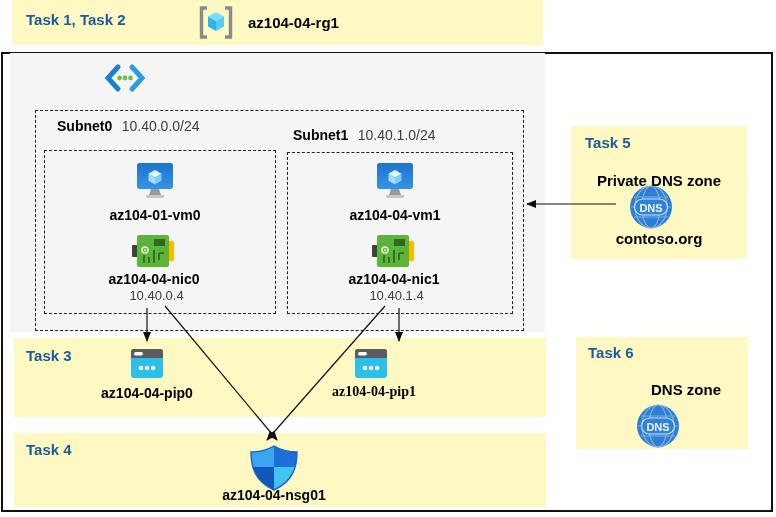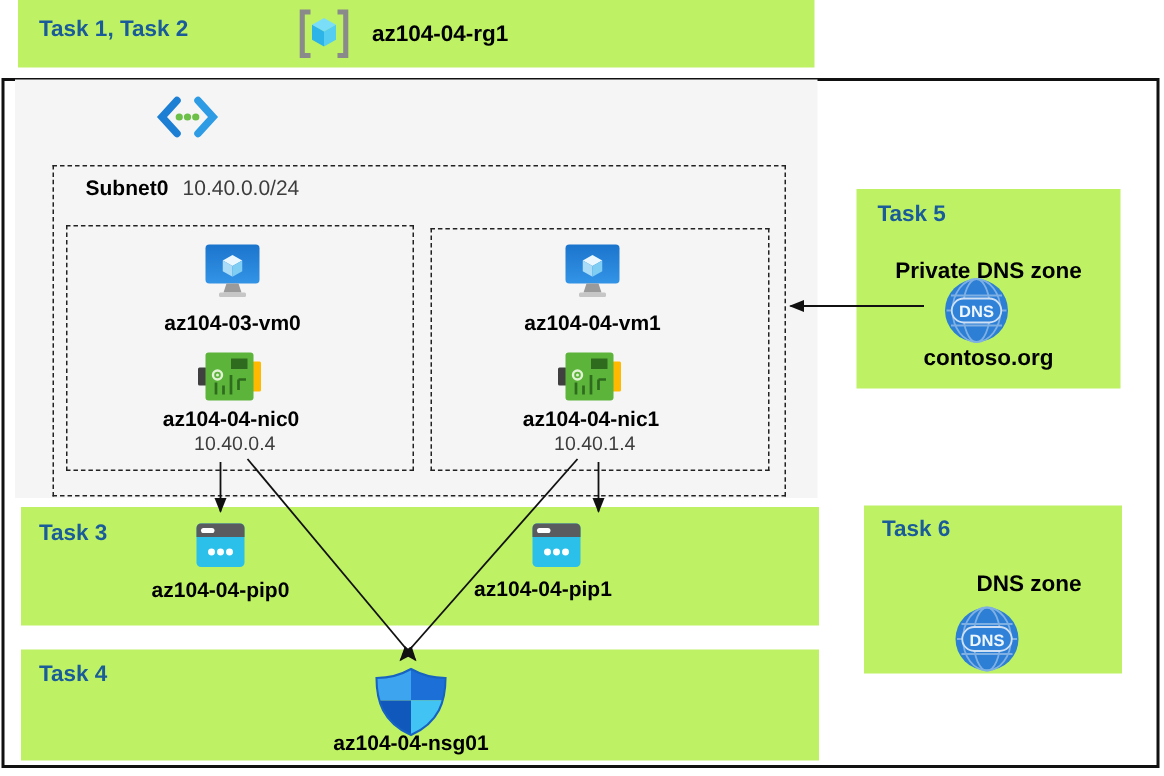--- a/index.html
+++ b/index.html
@@ -1,18 +1,18 @@
 <!DOCTYPE html>
 <html><head>
 <meta charset="utf-8">
 <style>
   html,body{margin:0;padding:0;background:#fff;}
   .page{position:relative;width:776px;height:517px;background:#fff;
         font-family:"Liberation Sans",sans-serif;color:#111;overflow:hidden;}
-  .band{position:absolute;background:#bef264;}
+  .band{position:absolute;background:#fef9c3;}
   .task-label{position:absolute;font-size:15px;font-weight:700;color:#1a5b99;white-space:nowrap;}
   .name{font-weight:700;font-size:14px;color:#000;white-space:nowrap;}
   .name15{font-weight:700;font-size:15px;color:#000;white-space:nowrap;}
   .muted{font-weight:400;color:#3d3d3d;}
   .ctr{text-align:center;}
   .main-box{position:absolute;left:1px;top:52px;width:772px;height:460px;
             border:2px solid #111;background:#fff;box-sizing:border-box;z-index:1;}
   .tint{position:absolute;left:10px;top:53px;width:535px;height:279px;background:#f5f5f6;z-index:2;}
   .dashed{position:absolute;border:1px dashed #222;background:transparent;z-index:4;}
   .lbl{position:absolute;z-index:5;}
@@ -69,37 +69,41 @@
           </linearGradient>
         </defs>
       <rect x="3" y="2" width="36" height="26" rx="2.5" fill="url(#vmg0)"></rect>
       <polygon points="21,9 27.5,12.7 21,16.4 14.5,12.7" fill="#eaf7ff"></polygon>
       <polygon points="14.5,12.7 21,16.4 21,23.5 14.5,19.8" fill="#aadcf7"></polygon>
       <polygon points="27.5,12.7 21,16.4 21,23.5 27.5,19.8" fill="#7fcdf2"></polygon>
       <polygon points="17,28 25,28 27,34 15,34" fill="#9a9a9a"></polygon>
       <rect x="12" y="34" width="18" height="3" rx="1" fill="#c6c6c6"></rect>
     </svg>
   </div>
-  <span class="lbl name ctr" style="left:85px;top:207px;width:140px;">az104-03-vm0</span>
+  <span class="lbl name ctr" style="left:85px;top:207px;width:140px;">az104-01-vm0</span>
 
   <div class="icon" style="left:132px;top:233px;">
     <svg width="42" height="36" viewBox="0 0 42 36">
       <rect x="0" y="12" width="6" height="12" rx="1" fill="#404040"></rect>
       <rect x="36" y="8" width="6" height="20" rx="1" fill="#ffb900"></rect>
       <rect x="5" y="2" width="32" height="32" rx="2" fill="#5cb43a"></rect>
       <rect x="22" y="6" width="11" height="7" fill="#2e6b1e"></rect>
       <circle cx="13" cy="17" r="3" fill="none" stroke="#e2f2d4" stroke-width="1.6"></circle>
       <circle cx="13" cy="17" r="1" fill="#e2f2d4"></circle>
       <path d="M12,22 V30 M17,24 V30 M22,17 V30 M27,20 V27" stroke="#2e6b1e" stroke-width="1.8" fill="none"></path>
       <path d="M27,20 H32" stroke="#2e6b1e" stroke-width="1.8" fill="none"></path>
     </svg>
   </div>
   <span class="lbl name ctr" style="left:84px;top:271px;width:140px;">az104-04-nic0</span>
   <span class="lbl muted ctr" style="left:84px;top:288px;width:145px;font-size:13px;">10.40.0.4</span>
 
+  <div class="hdr-row" style="left:293px;top:126px;">
+    <span class="name">Subnet1</span>
+    <span class="muted" style="font-size:14px;margin-left:5px;">10.40.1.0/24</span>
+  </div>
   <div class="dashed" style="left:287px;top:152px;width:224px;height:160px;"></div>
 
   <div class="icon" style="left:374px;top:161px;">
     <svg width="42" height="40" viewBox="0 0 42 40">
       <rect x="3" y="2" width="36" height="26" rx="2.5" fill="url(#vmg0)"></rect>
       <polygon points="21,9 27.5,12.7 21,16.4 14.5,12.7" fill="#eaf7ff"></polygon>
       <polygon points="14.5,12.7 21,16.4 21,23.5 14.5,19.8" fill="#aadcf7"></polygon>
       <polygon points="27.5,12.7 21,16.4 21,23.5 27.5,19.8" fill="#7fcdf2"></polygon>
       <polygon points="17,28 25,28 27,34 15,34" fill="#9a9a9a"></polygon>
       <rect x="12" y="34" width="18" height="3" rx="1" fill="#c6c6c6"></rect>
@@ -140,21 +144,21 @@
   <div class="icon" style="left:354px;top:348px;">
     <svg width="34" height="31" viewBox="0 0 34 31">
       <rect x="1" y="1" width="32" height="29" rx="3" fill="#2bc0ea"></rect>
       <path d="M1,4 a3,3 0 0 1 3,-3 h26 a3,3 0 0 1 3,3 v6 h-32 z" fill="#595b5e"></path>
       <rect x="4" y="4" width="9" height="3.4" rx="1.7" fill="#fff"></rect>
       <circle cx="11" cy="20" r="2.3" fill="#fff"></circle>
       <circle cx="17" cy="20" r="2.3" fill="#fff"></circle>
       <circle cx="23" cy="20" r="2.3" fill="#fff"></circle>
     </svg>
   </div>
-  <span class="lbl name ctr" style="left:292px;top:384px;width:140px;">az104-04-pip1</span>
+  <span class="lbl name ctr" style="left:304px;top:384px;width:140px;font-family:Liberation Serif, serif;">az104-04-pip1</span>
 
   <div class="band" style="left:14px;top:433px;width:532px;height:74px;z-index:3;"></div>
   <span class="task-label" style="left:26px;top:441px;z-index:5;">Task 4</span>
 
   <div class="icon" style="left:249px;top:445px;">
     <svg width="50" height="46" viewBox="0 0 50 46">
       <defs>
           <clipPath id="shieldClip">
         <path d="M25,1 C32,5 40,7 48,7 C48,22 44,36.5 25,45 C6,36.5 2,22 2,7 C10,7 18,5 25,1 Z"></path>
       </clipPath>

